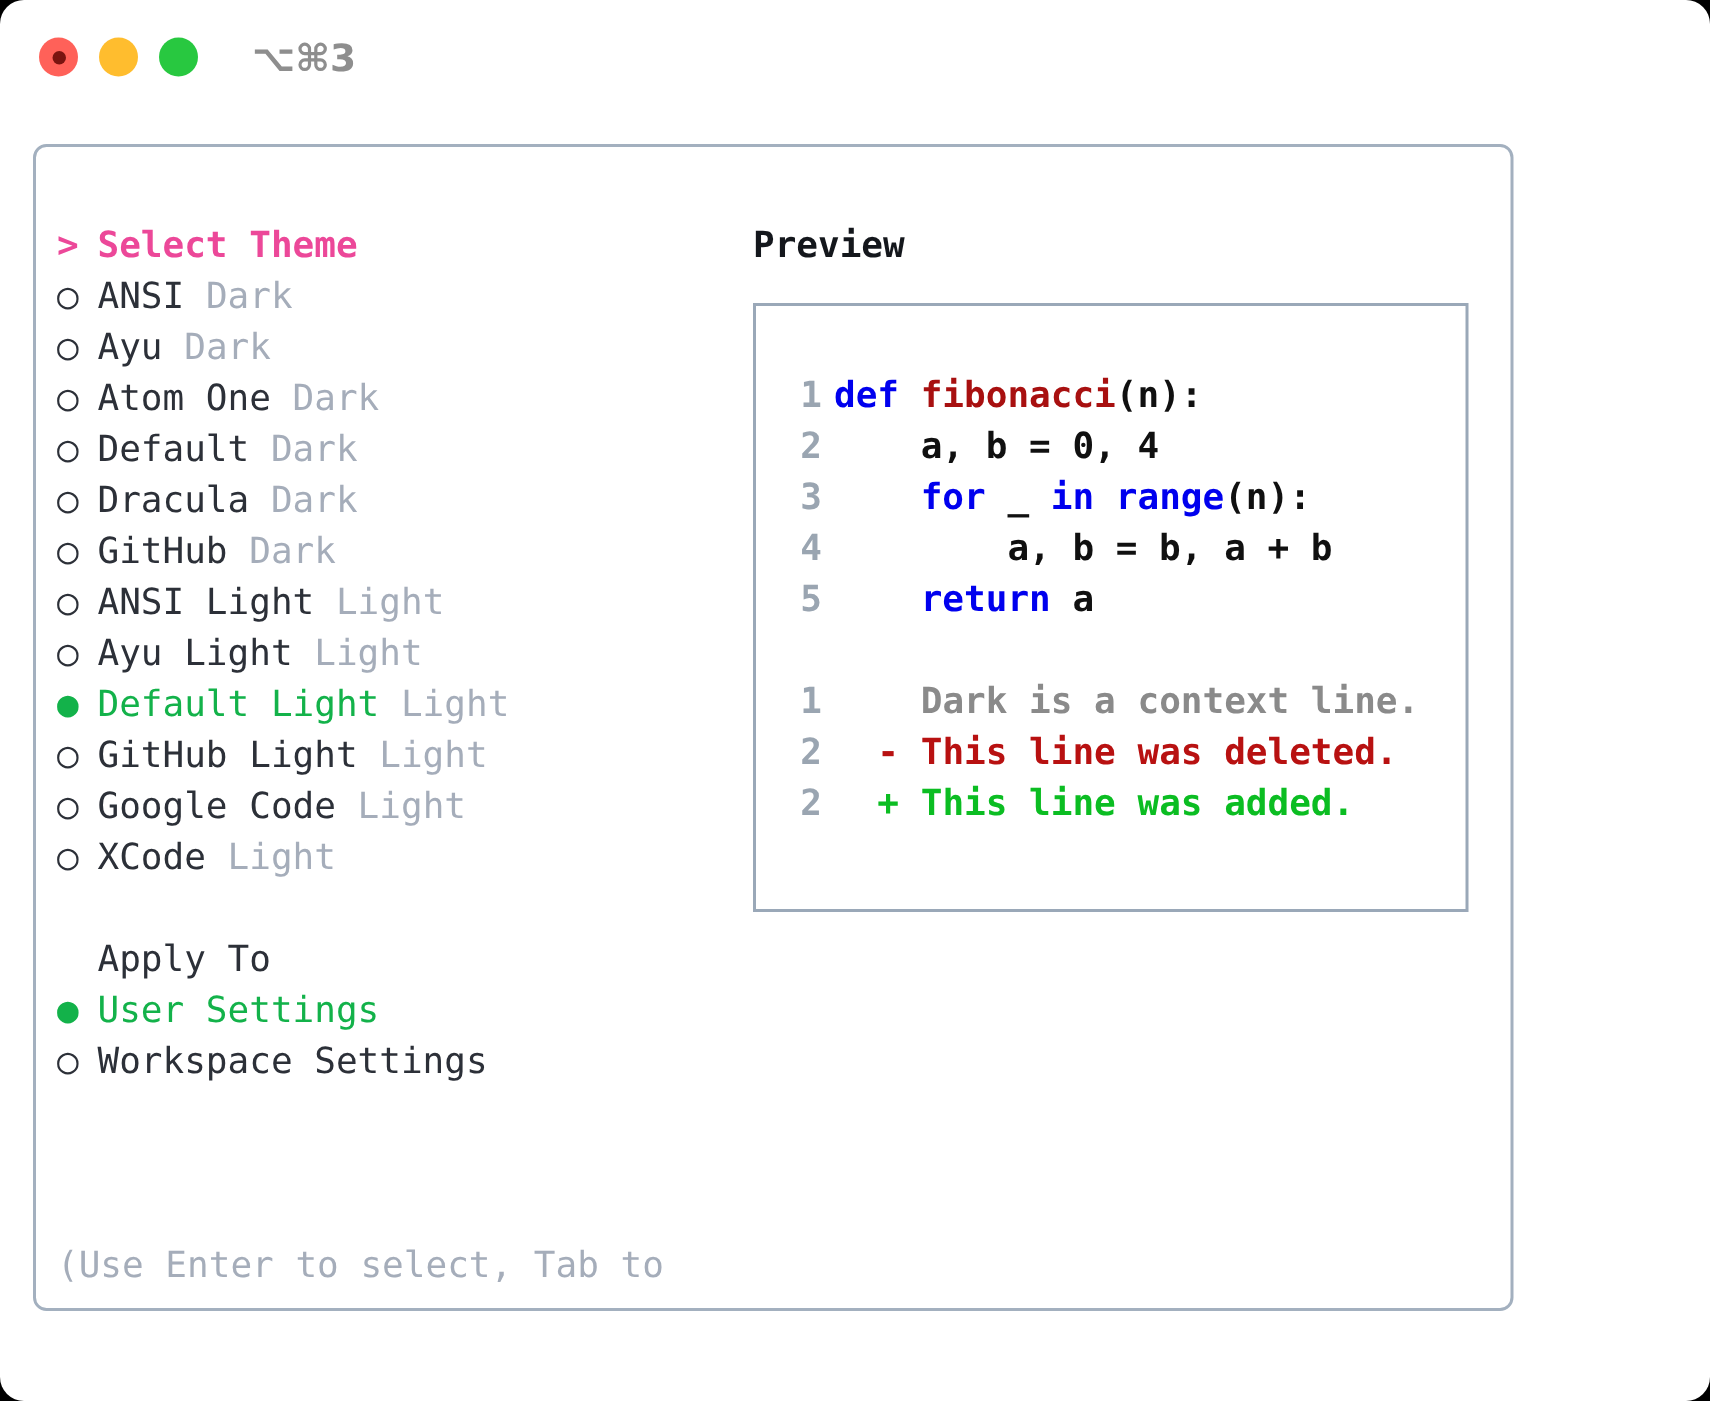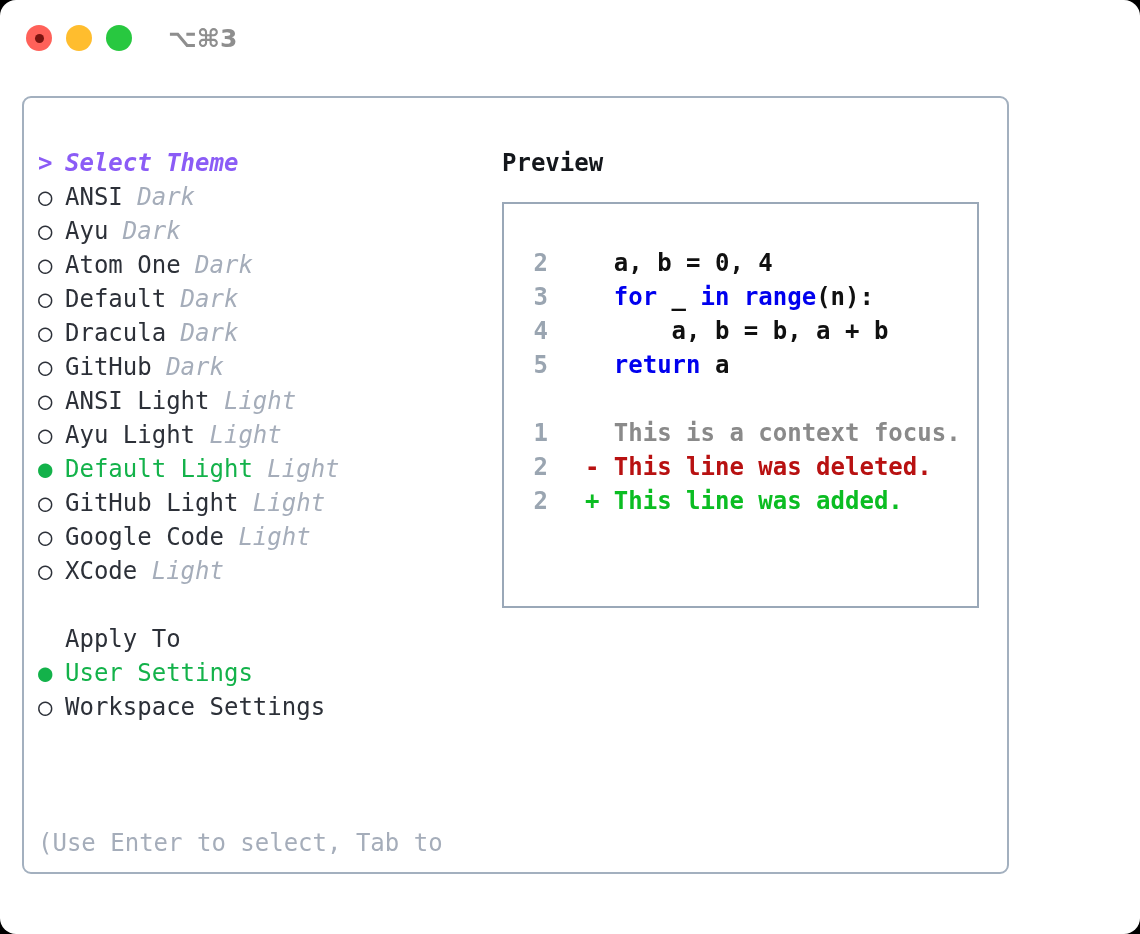--- a/index.html
+++ b/index.html
@@ -98,31 +98,30 @@
   }
   .line {
     height: 34px;
     line-height: 34px;
     font-size: 24px;
     white-space: pre;
     color: #2c3038;
   }
   .heading {
     font-weight: bold;
-    color: #8b5cf6;
-    font-style: italic;
+    color: #ec4899;
   }
   .marker {
     display: inline-block;
     width: 27px;
     white-space: pre;
   }
   .marker.empty { color: transparent; }
   .sel   { color: #13b24a; }
-  .tag   { color: #a5adba; font-style: italic; }
+  .tag   { color: #a5adba; }
   .spacer-line { height: 34px; }
   .help {
     font-size: 24px;
     line-height: 34px;
     color: #a5adba;
     white-space: pre;
     width: 420px;
   }
 
   
@@ -225,28 +224,29 @@
           <div>(Use Enter to select, Tab to</div>
           <div>change focus)</div>
         </div>
       </div>
 
       <div class="right-col">
         <div class="preview-title">Preview</div>
         <div class="preview-box">
           <div class="code-area">
             <div id="code-lines">
+                <div class="code-line"><span class="lineno">1</span><span class="kw">def </span><span class="fn">fibonacci</span><span class="pln">(n):</span></div>
                 <div class="code-line"><span class="lineno">2</span><span class="pln">    a, b = 0, 4</span></div>
                 <div class="code-line"><span class="lineno">3</span><span class="pln">    </span><span class="kw">for</span><span class="pln"> _ </span><span class="kw">in</span><span class="pln"> </span><span class="kw">range</span><span class="pln">(n):</span></div>
                 <div class="code-line"><span class="lineno">4</span><span class="pln">        a, b = b, a + b</span></div>
                 <div class="code-line"><span class="lineno">5</span><span class="pln">    </span><span class="kw">return</span><span class="pln"> a</span></div>
               </div>
             <div class="blank-code"></div>
             <div id="diff-lines">
-                <div class="code-line"><span class="lineno">1</span><span style="white-space: pre;">  </span><span class="ctx" style="white-space: pre;"> </span><span class="ctx" style="white-space: pre;"> This is a context focus.</span></div>
+                <div class="code-line"><span class="lineno">1</span><span style="white-space: pre;">  </span><span class="ctx" style="white-space: pre;"> </span><span class="ctx" style="white-space: pre;"> Dark is a context line.</span></div>
                 <div class="code-line"><span class="lineno">2</span><span style="white-space: pre;">  </span><span class="del" style="white-space: pre;">-</span><span class="del" style="white-space: pre;"> This line was deleted.</span></div>
                 <div class="code-line"><span class="lineno">2</span><span style="white-space: pre;">  </span><span class="add" style="white-space: pre;">+</span><span class="add" style="white-space: pre;"> This line was added.</span></div>
               </div>
           </div>
         </div>
       </div>
 
     </div>
   </div>
 </div>

